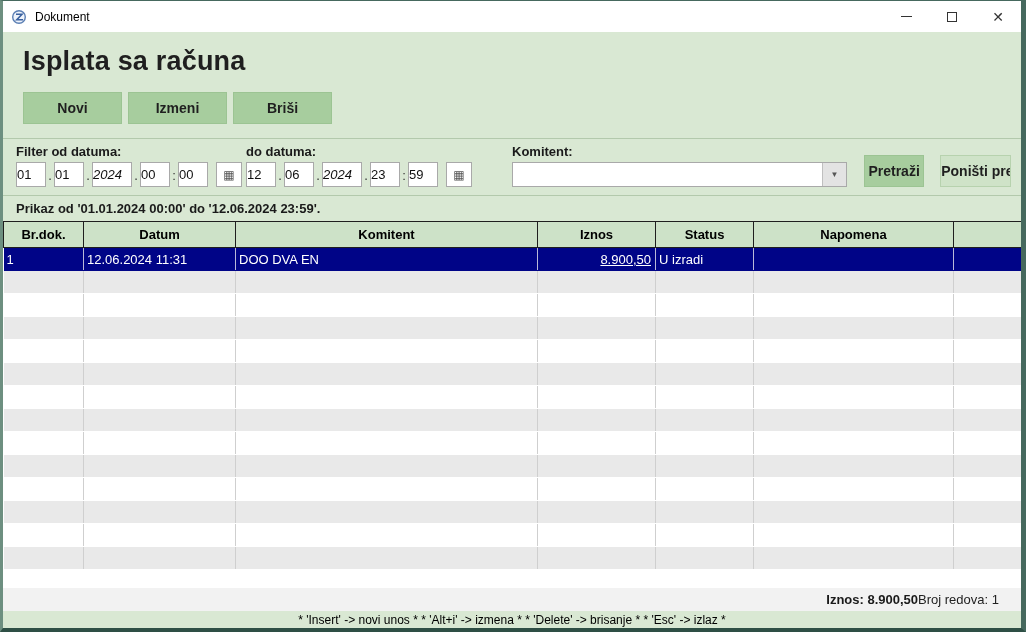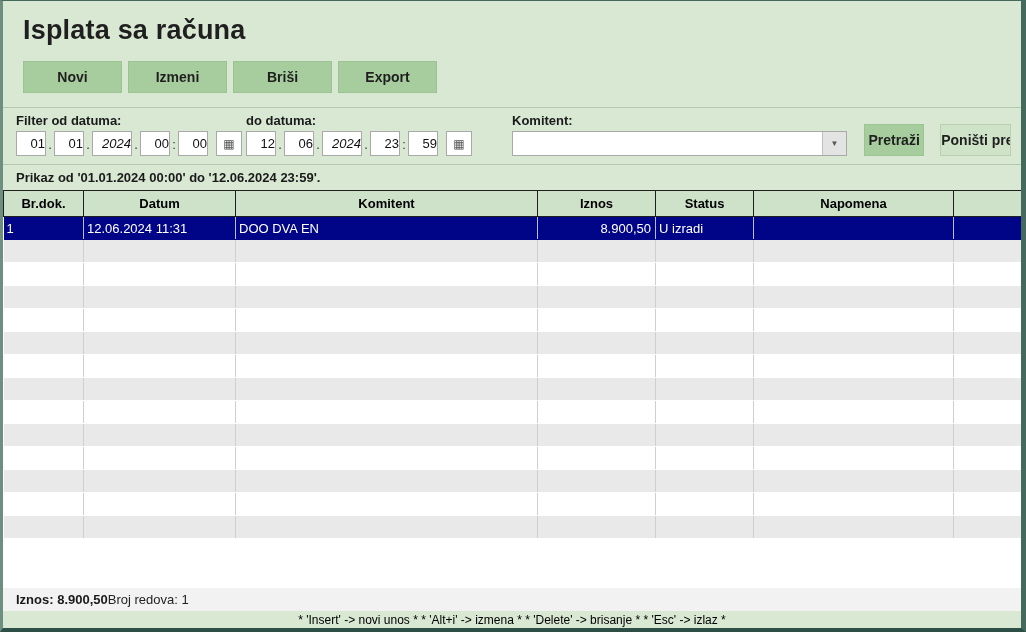--- a/index.html
+++ b/index.html
@@ -46,21 +46,21 @@
     border-top: 1px solid #b3c9ac;
     padding: 5px 10px 8px 13px;
     display: flex; align-items: flex-end;
     flex: 0 0 auto;
   }
   .filter-group { display: flex; flex-direction: column; }
   .filter-label { font-size: 13px; font-weight: bold; margin-bottom: 3px; }
   .date-row { display: flex; align-items: center; }
   .date-input {
     height: 25px; border: 1px solid #a9a9a9; background: #fff;
-    text-align: right; font-family: "Liberation Sans", sans-serif; font-size: 13px; color: #111;
+    text-align: left; font-family: "Liberation Sans", sans-serif; font-size: 13px; color: #111;
   }
   .w2 { width: 30px; } .w4 { width: 40px; font-style: italic; }
   .sep { width: 8px; text-align: center; font-size: 13px; color: #333; align-self: flex-end; line-height: 22px; }
   .cal-btn {
     width: 26px; height: 25px; margin-left: 8px;
     background: #fff; border: 1px solid #a9a9a9;
     font-size: 12px; color: #555; line-height: 1; cursor: default;
   }
   .grp-to { margin-left: 4px; }
   .grp-komitent { margin-left: 40px; }
@@ -99,55 +99,74 @@
   table.grid { border-collapse: collapse; table-layout: fixed; width: 1018px; }
   table.grid th {
     background: #cde2c8; font-size: 13px; font-weight: bold; color: #000;
     height: 26px; border: 1px solid #1f1f1f; text-align: center; cursor: default;
   }
   table.grid td {
     height: 23px; font-size: 13px; padding: 0 3px;
     border-right: 1px solid #cfcfcf; border-bottom: 1px solid #ffffff;
     overflow: hidden; white-space: nowrap; cursor: default;
   }
-  table.grid td:nth-child(4) { text-align: right; padding-right: 4px; }
+  table.grid td:nth-child(4) { text-align: right; padding-right: 4px; text-decoration: underline; }
   tbody tr { background: #ffffff; }
   tbody tr:not(.selected):nth-child(even) { background: #e9e9e9; }
   tbody tr.selected { background: #000487; color: #ffffff; }
   tbody tr.selected td { border-right: 1px solid #b9b9d8; border-bottom: 1px solid #000487; }
 
   
   .footer {
     height: 23px; background: #f2f2f2;
-    display: flex; align-items: center; justify-content: flex-start;
-    padding: 0 13px; font-size: 13px; flex: 0 0 auto;
+    display: flex; align-items: center; justify-content: flex-end;
+    padding: 0 22px; font-size: 13px; flex: 0 0 auto;
   }
   .footer .total { font-weight: bold; }
   .footer .rowcount { font-weight: normal; color: #222; }
 
   
   .hintbar {
     height: 17px; background: #d9e8d3;
     display: flex; align-items: center; justify-content: center;
     font-size: 12px; color: #000000; flex: 0 0 auto;
   }
 </style>
 </head>
 <body>
 
 <div class="window">
 
+  <div class="titlebar">
+    <span class="app-icon">
+      <svg viewBox="0 0 16 16" width="16" height="16">
+        <circle cx="8" cy="8" r="6.3" fill="#eef3fb" stroke="#5b7fb4" stroke-width="1.4"></circle>
+        <path d="M5 5.2 L11 5.2 L5.8 10.8 L12 10.8" stroke="#3b62a0" fill="none" stroke-width="1.6"></path>
+      </svg>
+    </span>
+    <span class="title">Dokument</span>
+    <div class="win-controls">
+      <div class="wc">
+          <span class="glyph-min"></span>
+        </div>
+      <div class="wc">
+          <span class="glyph-max"></span>
+        </div>
+      <div class="wc">
+          <span class="glyph-close">✕</span>
+        </div>
+    </div>
+  </div>
 
   <div class="header-panel">
     <div class="page-title">Isplata sa računa</div>
     <div class="toolbar">
       <button class="btn">Novi</button>
       <button class="btn">Izmeni</button>
       <button class="btn">Briši</button>
-      <button class="btn">Export</button>
     </div>
   </div>
 
   <div class="filter-panel">
 
     <div class="filter-group">
       <span class="filter-label">Filter od datuma:</span>
       <div class="date-row">
         <input class="date-input w2" value="01" style="">
         <span class="sep">.</span>

